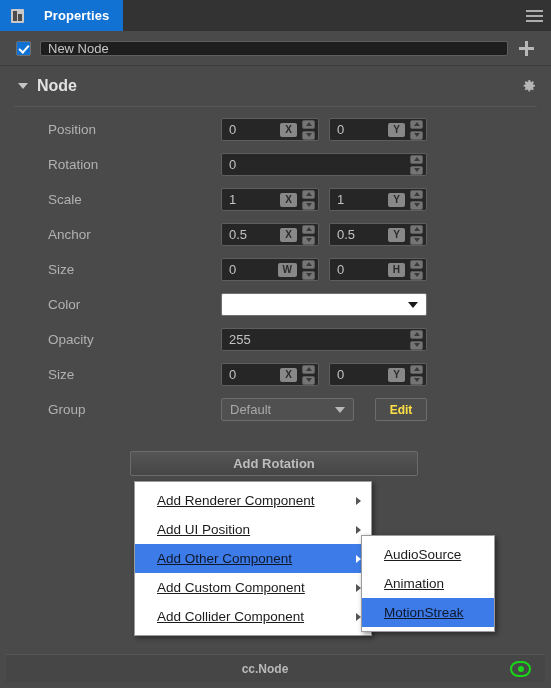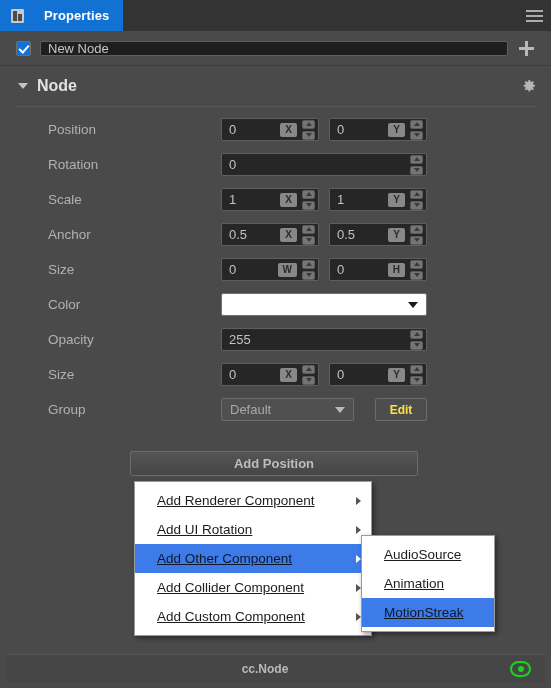--- a/index.html
+++ b/index.html
@@ -594,41 +594,41 @@
         <div class="selectfield">
           <span class="sel-val">Default</span>
           <span class="dd-arrow light"></span>
         </div>
         <button class="edit-btn">Edit</button>
       </div>
     </div>
 
   </div>
 
-  <button class="addcomp">Add Position</button>
+  <button class="addcomp">Add Rotation</button>
 
   <div class="menu menu1">
     <div class="mi">
       <span class="mi-label">Add Renderer Component</span>
       <span class="mi-arrow"></span>
     </div>
     <div class="mi">
-      <span class="mi-label">Add UI Rotation</span>
+      <span class="mi-label">Add UI Position</span>
       <span class="mi-arrow"></span>
     </div>
     <div class="mi sel">
       <span class="mi-label">Add Other Component</span>
       <span class="mi-arrow"></span>
     </div>
     <div class="mi">
+      <span class="mi-label">Add Custom Component</span>
+      <span class="mi-arrow"></span>
+    </div>
+    <div class="mi">
       <span class="mi-label">Add Collider Component</span>
-      <span class="mi-arrow"></span>
-    </div>
-    <div class="mi">
-      <span class="mi-label">Add Custom Component</span>
       <span class="mi-arrow"></span>
     </div>
   </div>
 
   <div class="menu menu2">
     <div class="mi">
       <span class="mi-label">AudioSource</span>
     </div>
     <div class="mi">
       <span class="mi-label">Animation</span>

